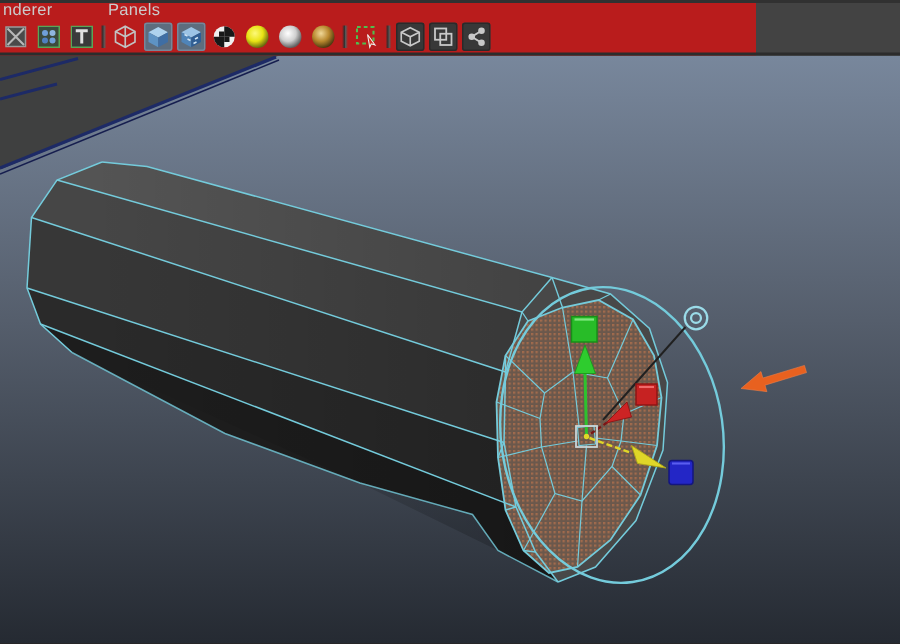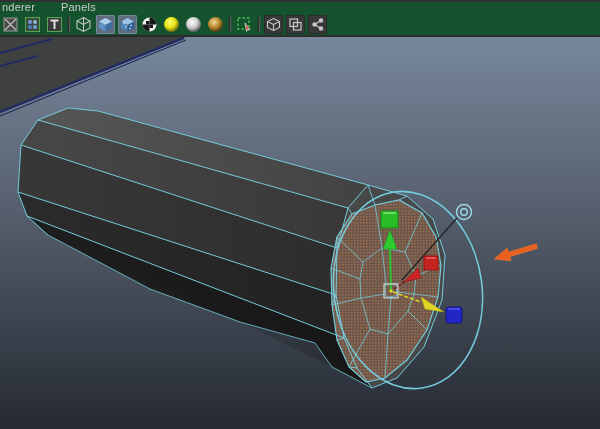--- a/index.html
+++ b/index.html
@@ -2,29 +2,29 @@
 <html><head>
 <meta charset="utf-8">
 <style>
   html,body{margin:0;padding:0;background:#111;}
   .screen{
     position:relative;width:600px;height:429px;overflow:hidden;
     font-family:"Liberation Sans",sans-serif;
     background:#434343;
   }
   
-  .topbar{position:absolute;left:0;top:0;width:600px;height:37px;background:#14532d;z-index:5;}
+  .topbar{position:absolute;left:0;top:0;width:504px;height:37px;background:#b91c1c;z-index:5;}
   .topstrip{position:absolute;left:0;top:0;width:600px;height:2px;background:#313131;}
   .topbar .menurow{position:absolute;left:0;top:1px;height:13px;width:100%;}
   .menu-item{
     position:absolute;top:0;font-size:11px;line-height:13px;color:#cbcbcb;
     letter-spacing:.2px;cursor:default;
   }
   .menu-item.m0{left:2px;}
-  .menu-item.m1{left:61px;}
+  .menu-item.m1{left:72px;}
   .iconrow{
     position:absolute;left:1px;top:14px;height:21px;display:flex;align-items:center;gap:3px;
   }
   .tbi{width:19px;height:19px;display:flex;align-items:center;justify-content:center;flex:0 0 auto;border-radius:2px;}
   .tbi.active{background:#5d6d7e;box-shadow:inset 0 0 0 1px #76879a;}
   .tbi.boxed{background:#383838;box-shadow:inset 0 0 0 1px #2a2a2a;}
   .tbsep{width:4px;height:15px;flex:0 0 auto;
     background:linear-gradient(90deg,transparent 0,#303030 40%,#5a5a5a 60%,transparent 100%);}
   .barbottom{position:absolute;left:0;top:35px;width:600px;height:2px;background:#2c2c2c;}
   

